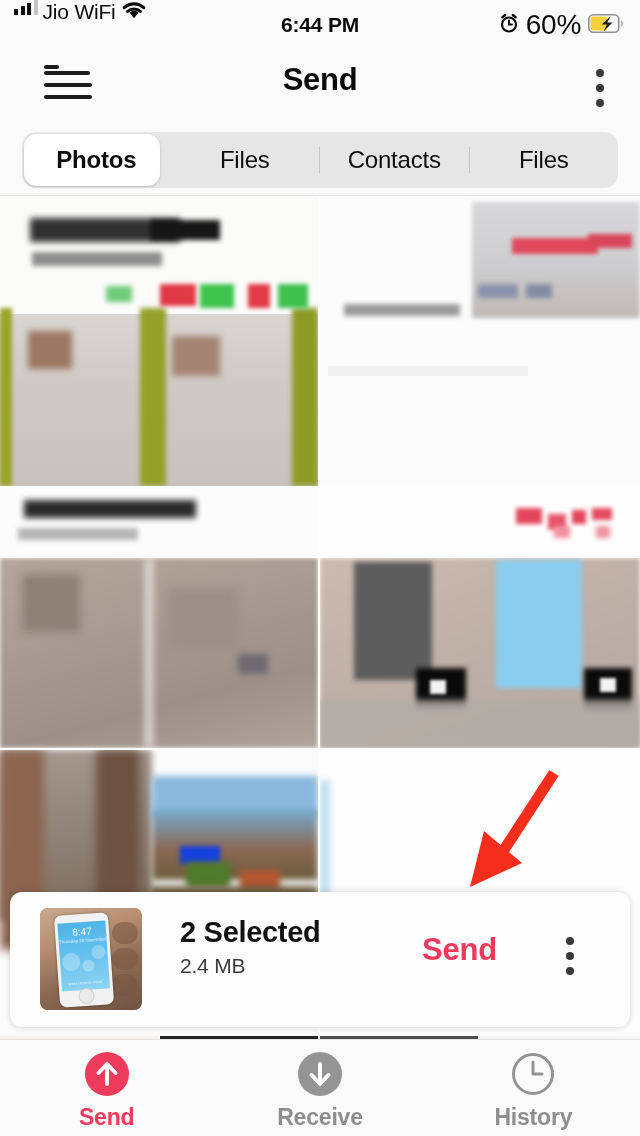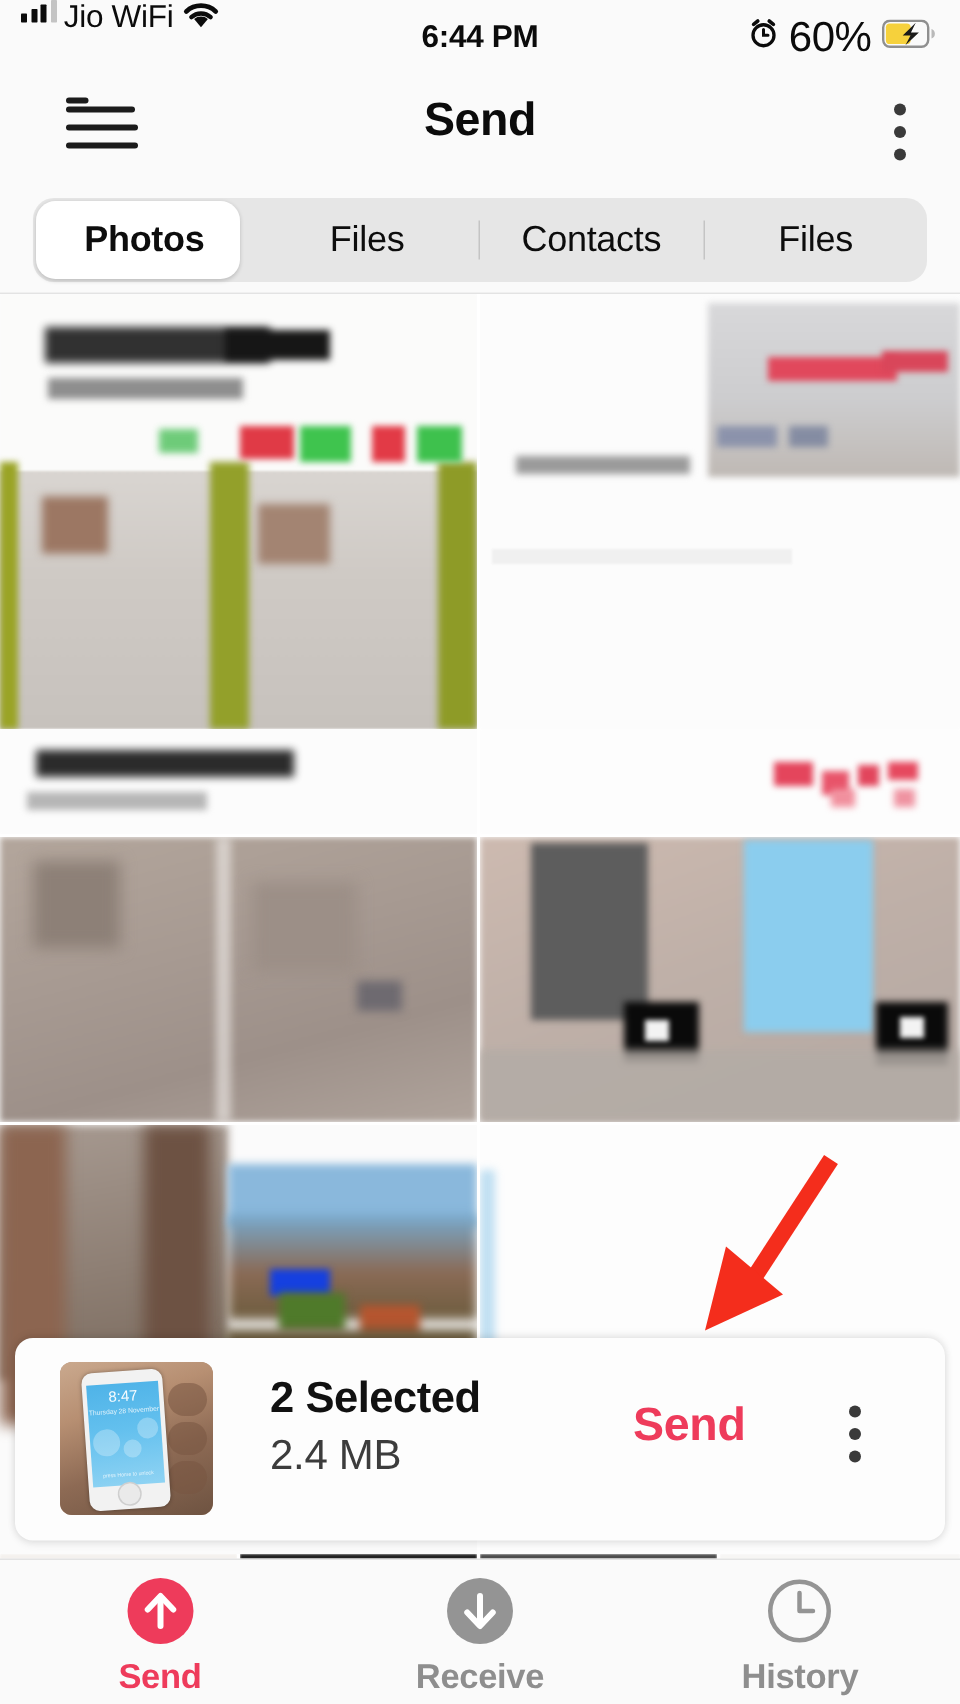--- a/index.html
+++ b/index.html
@@ -301,21 +301,21 @@
     position: absolute;
     left: 170px; top: 24px;
     font-size: 29px;
     font-weight: bold;
     color: #111111;
     letter-spacing: -0.3px;
   }
   .sel-size {
     position: absolute;
     left: 170px; top: 62px;
-    font-size: 28px;
+    font-size: 21px;
     color: #3c3c3c;
     letter-spacing: -0.2px;
   }
   .send-btn {
     position: absolute;
     left: 412px; top: 40px;
     font-size: 31px;
     font-weight: bold;
     color: #ee3b5b;
     cursor: pointer;

